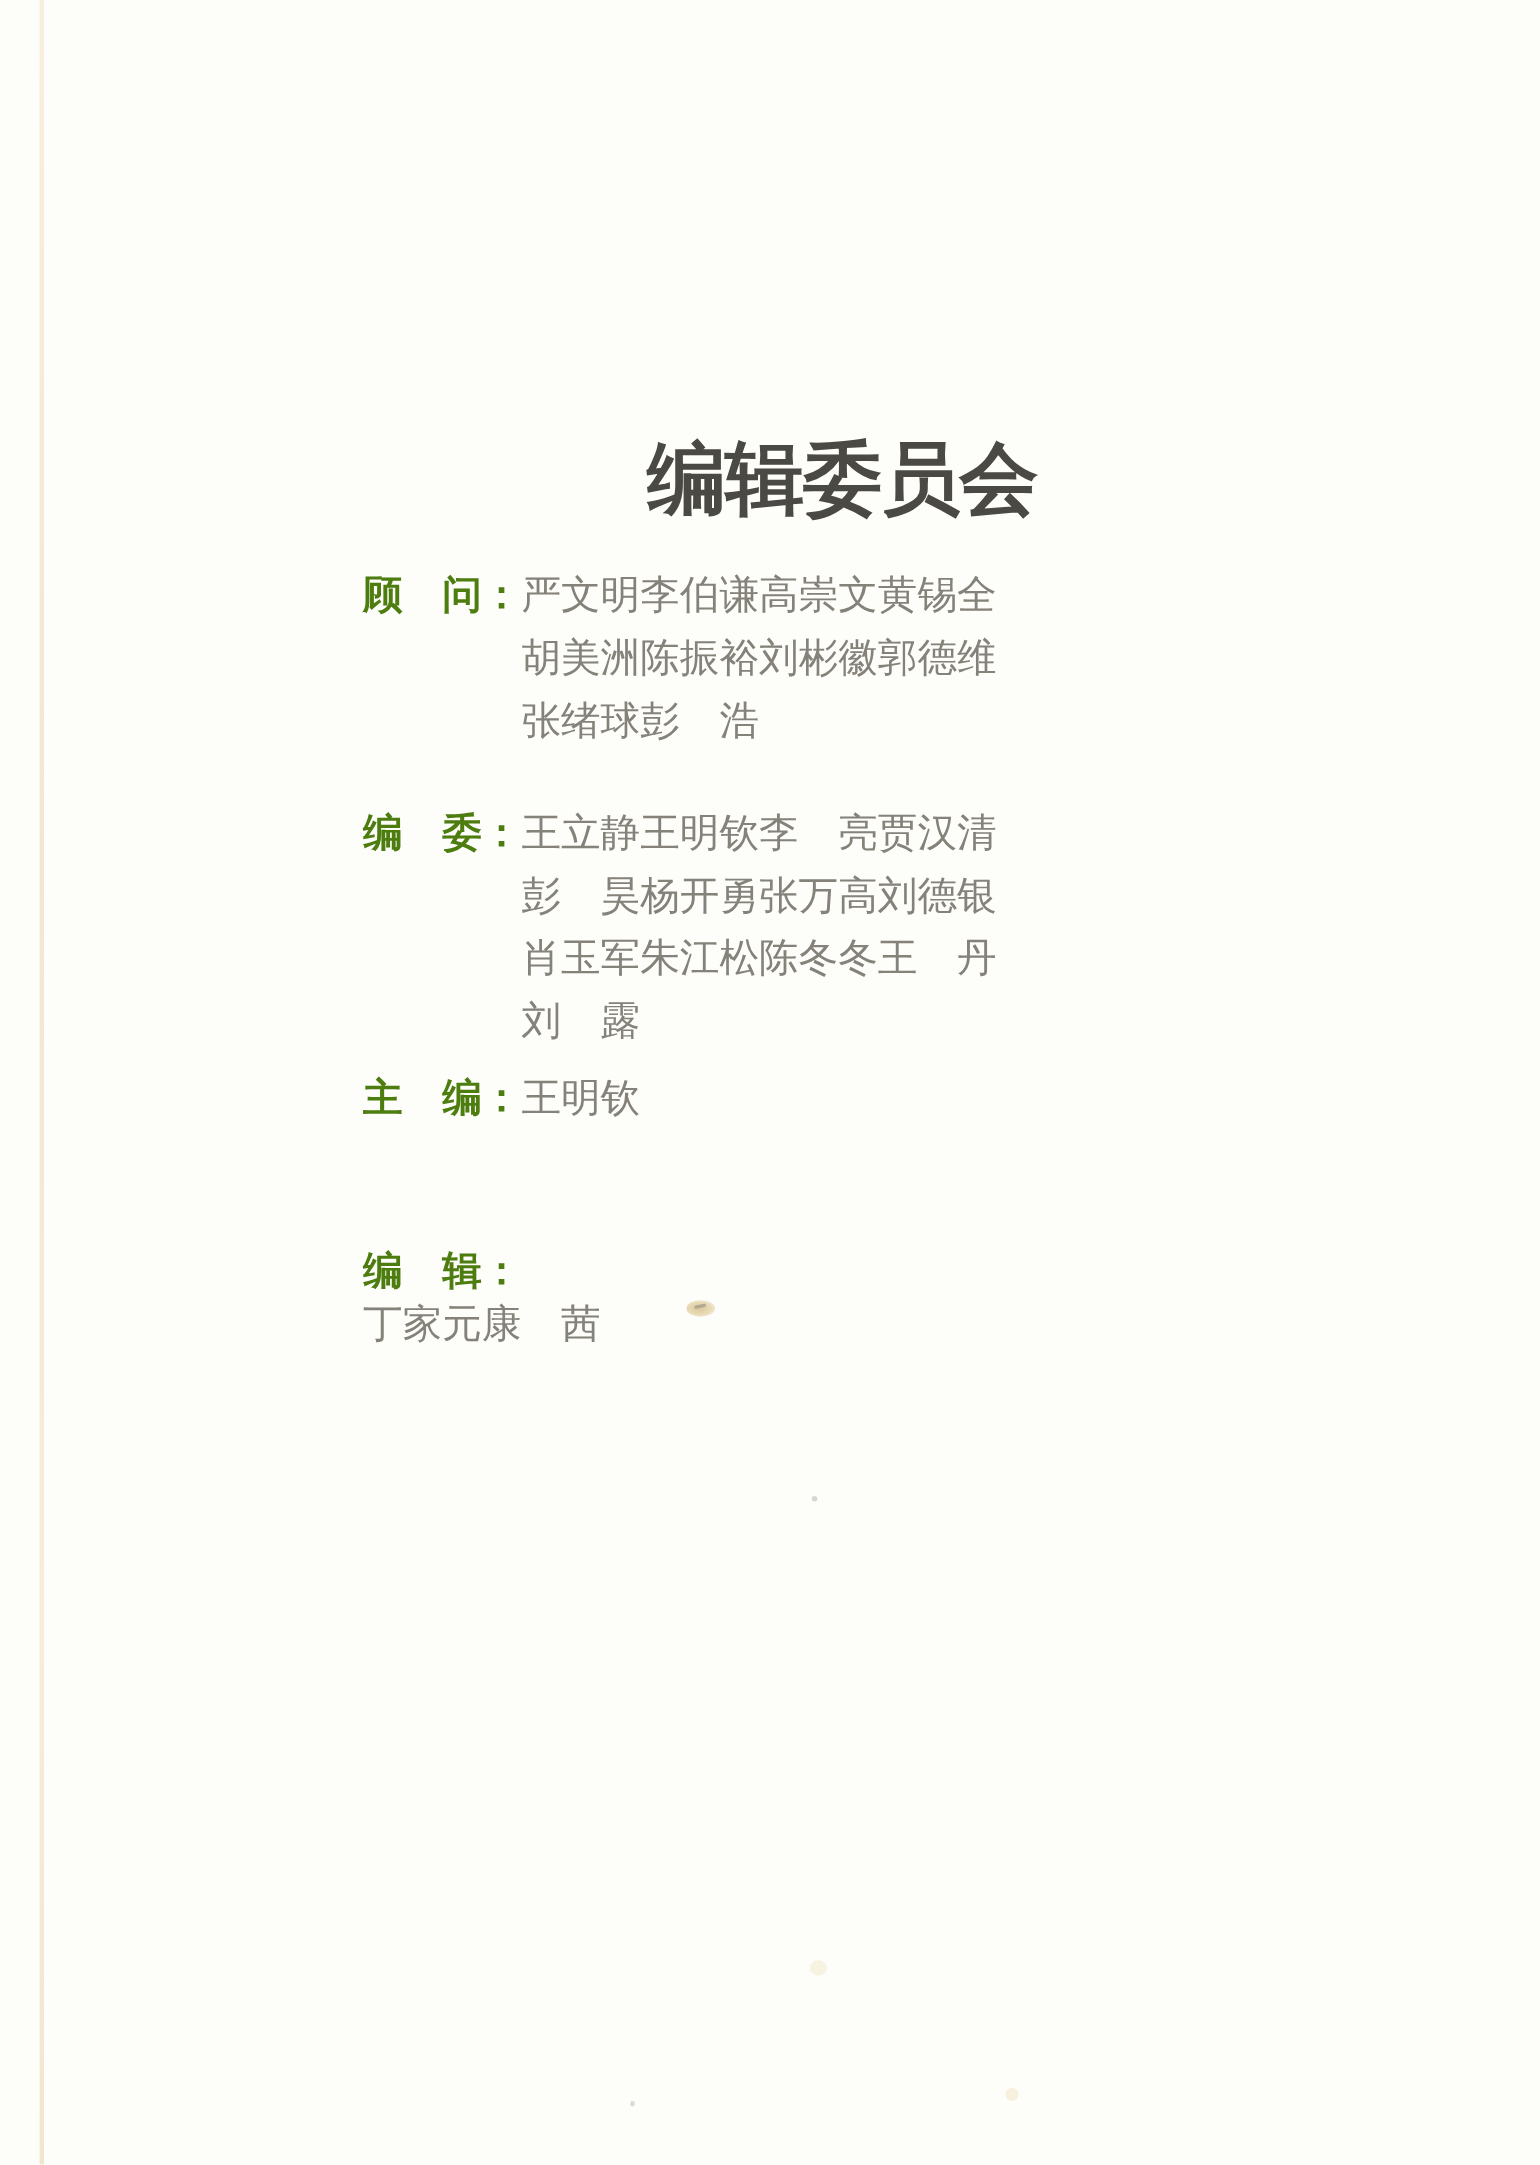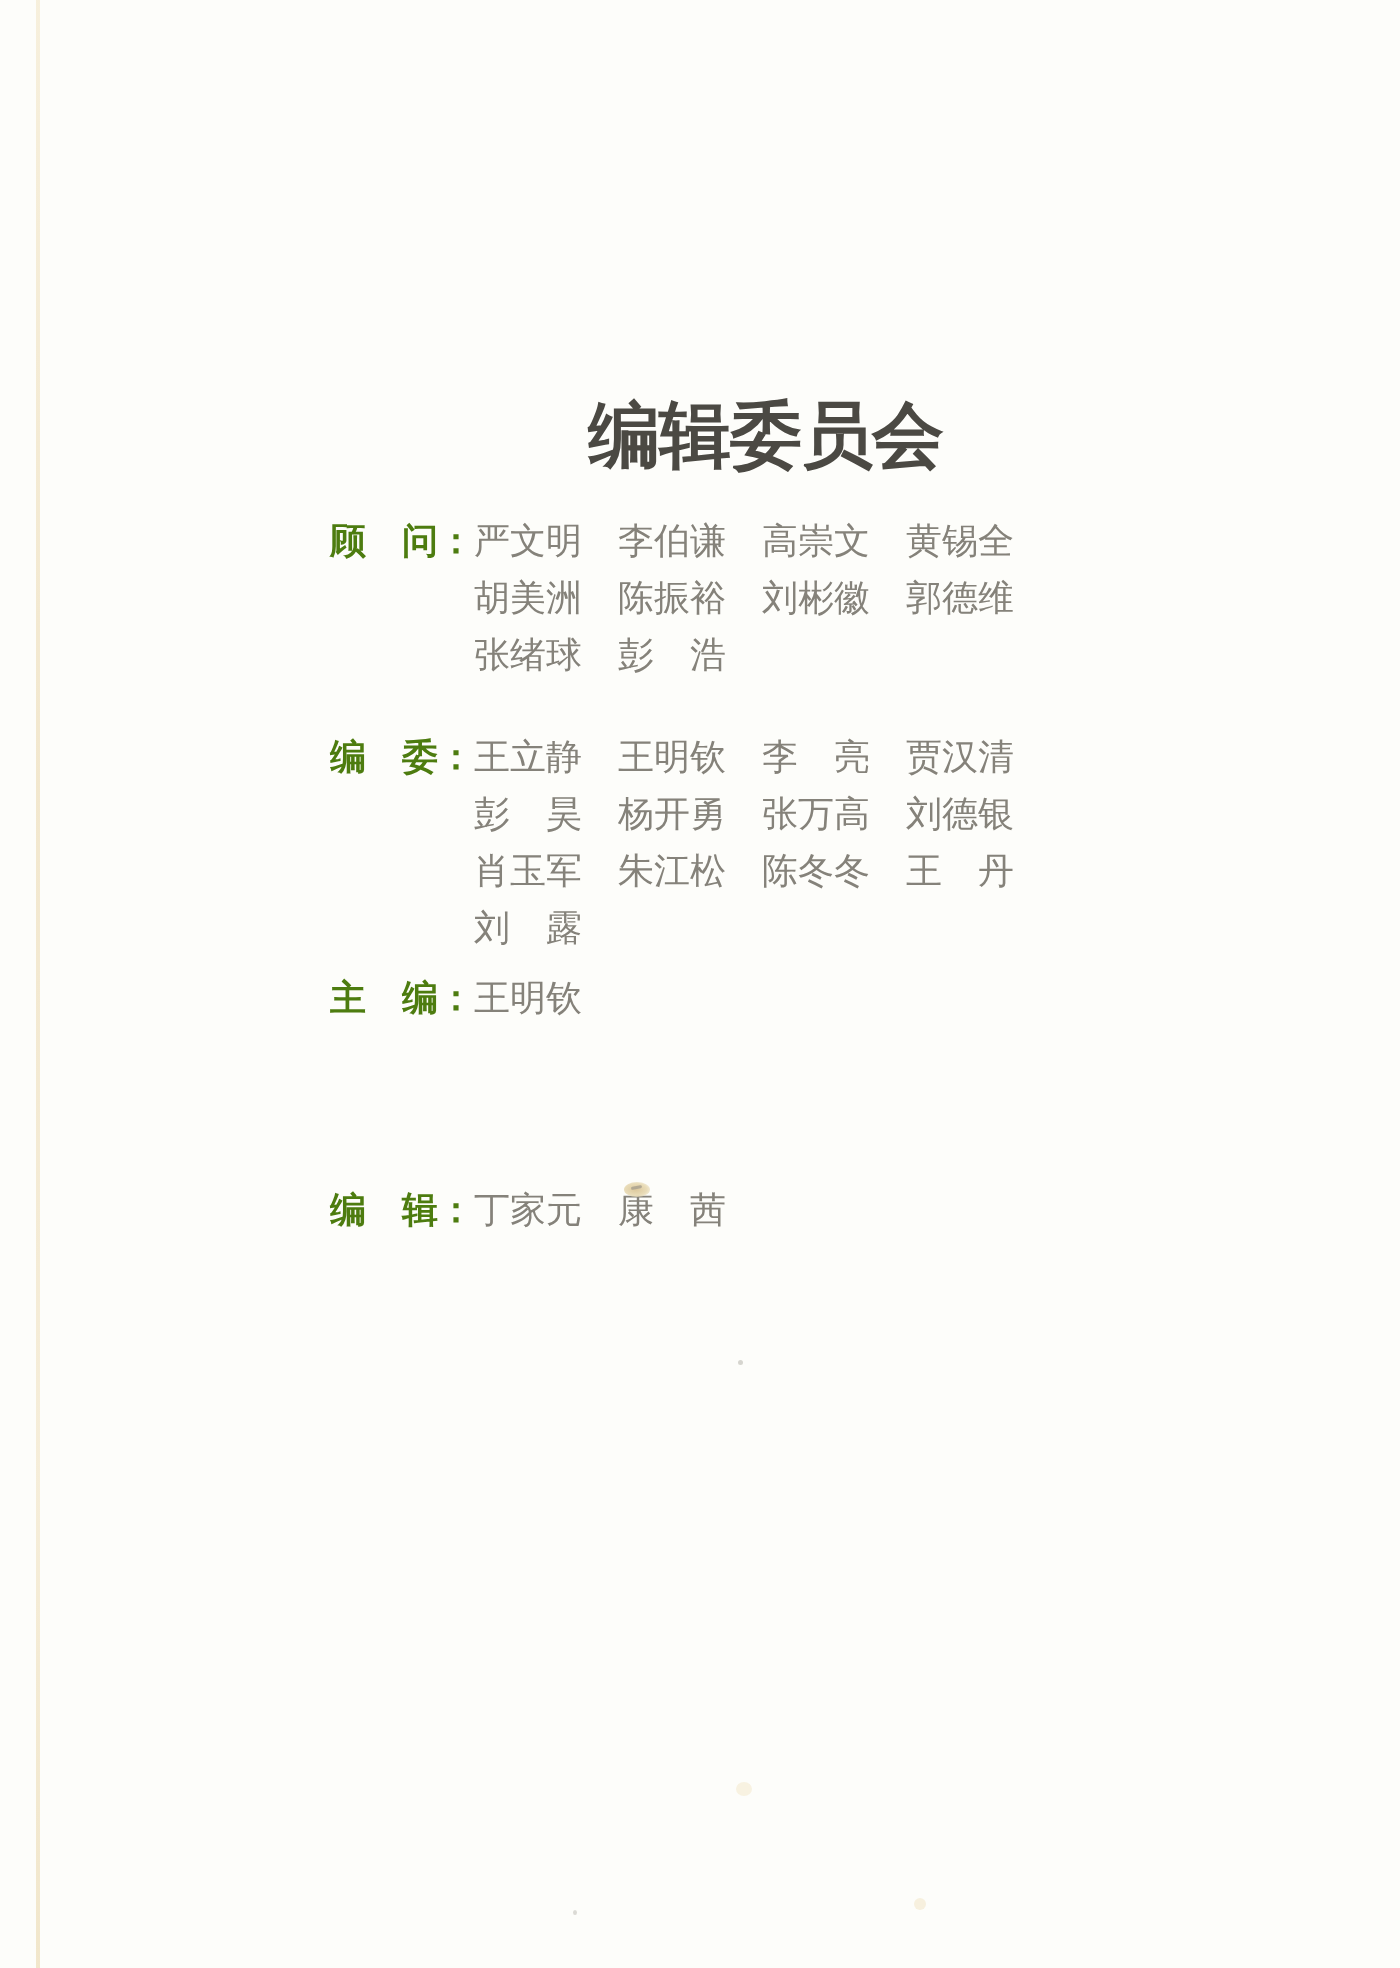--- a/index.html
+++ b/index.html
@@ -47,32 +47,31 @@
   .section .label {
     width: 144px;
     white-space: pre;
     font-weight: bold;
     color: #4d7c0f;
     flex: 0 0 auto;
   }
   .names {
     display: grid;
     grid-template-columns: repeat(4, 108px);
-    column-gap: 36px;
     grid-auto-rows: 57px;
     align-items: start;
   }
   .name {
     white-space: pre;
     letter-spacing: 0;
   }
   .sec-advisors { top: 517px; }
   .sec-board    { top: 733px; }
   .sec-chief    { top: 974px; }
-  .sec-editors  { top: 1186px; }
+  .sec-editors  { top: 1131px; flex-direction: column; }
 
   
   .speck {
     position: absolute;
     border-radius: 50%;
   }
   .speck-tan {
     left: 624px; top: 1182px;
     width: 26px; height: 15px;
     background: radial-gradient(ellipse at 45% 50%, #dcc89c 0%, #e9dcb8 55%, rgba(233,220,184,0) 100%);

